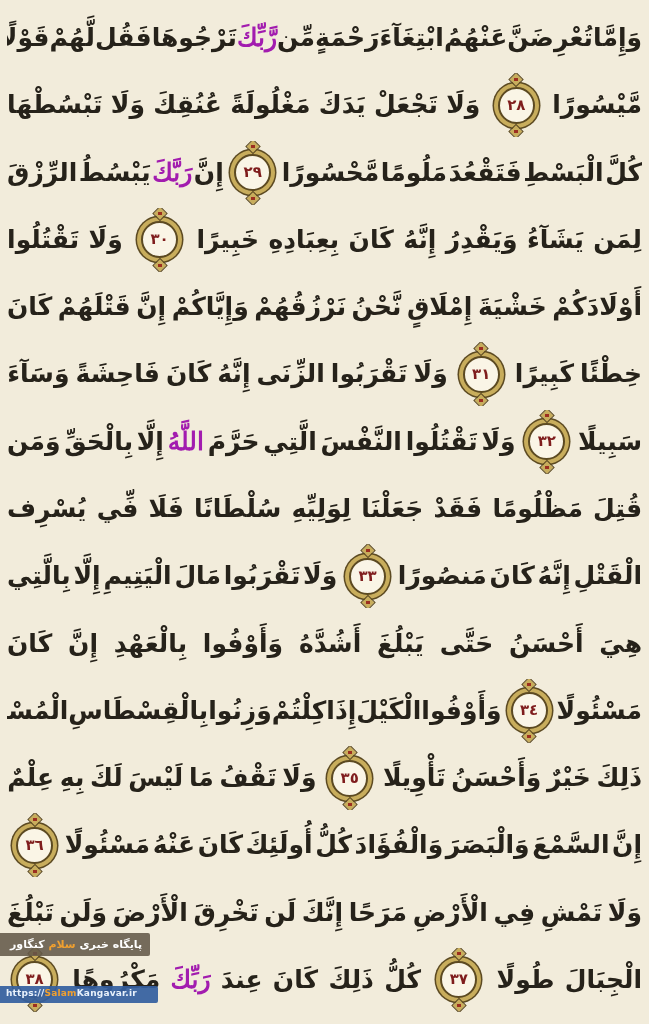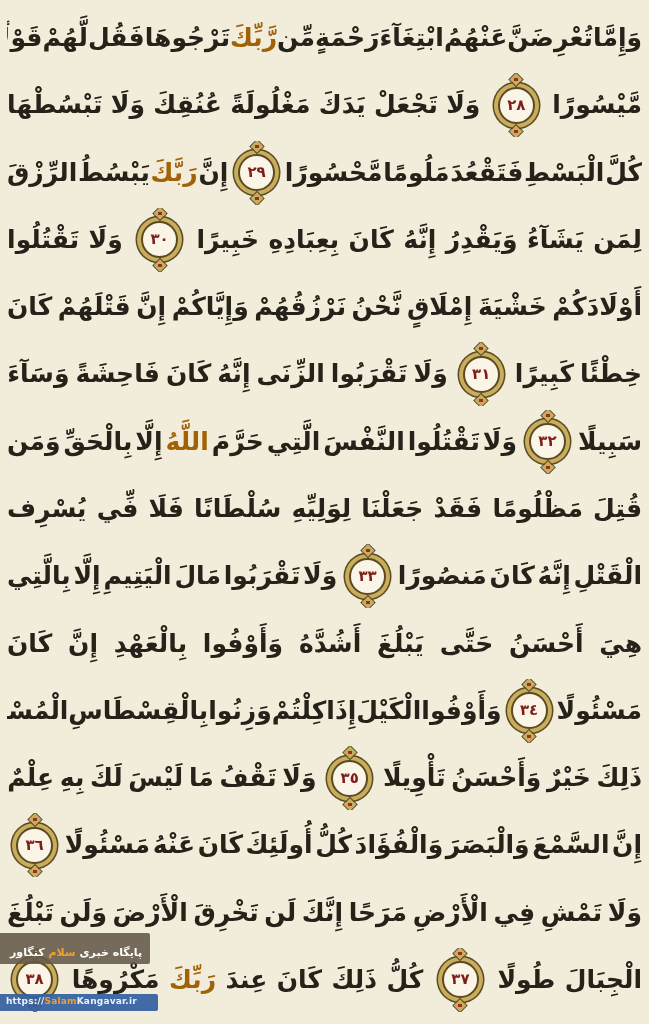--- a/index.html
+++ b/index.html
@@ -30,21 +30,21 @@
     align-items: center;
     height: 64px;
     font-size: 25px;
     font-weight: 700;
     color: #26221a;
     white-space: nowrap;
     overflow: hidden;
     line-height: 64px;
   }
   .word { display: inline-block; }
-  .word.red { color: #a16207; }
+  .word.red { color: #a21caf; font-family: Liberation Serif, serif; }
   .medallion {
     position: relative;
     display: inline-flex;
     align-items: center;
     justify-content: center;
     width: 33px; height: 33px;
     border-radius: 50%;
     background: #faf5e6;
     border: 2px solid #5c4a22;
     box-shadow: 0 0 0 4px #c8ad5c, 0 0 0 5.5px #5c4a22;
@@ -76,21 +76,21 @@
     display: flex;
     flex-direction: column;
     align-items: flex-start;
   }
   .wm-title {
     direction: rtl;
     background: rgba(99, 89, 73, 0.88);
     color: #ffffff;
     font-size: 11px;
     font-weight: 700;
-    padding: 13px 8px 4px 10px;
+    padding: 5px 8px 4px 10px;
     line-height: 1.3;
     border-radius: 0 2px 2px 0;
   }
   .wm-url {
     background: rgba(51, 94, 160, 0.92);
     color: #e8f1fb;
     font-size: 9px;
     font-weight: 700;
     padding: 2px 21px 3px 6px;
     line-height: 1.3;

